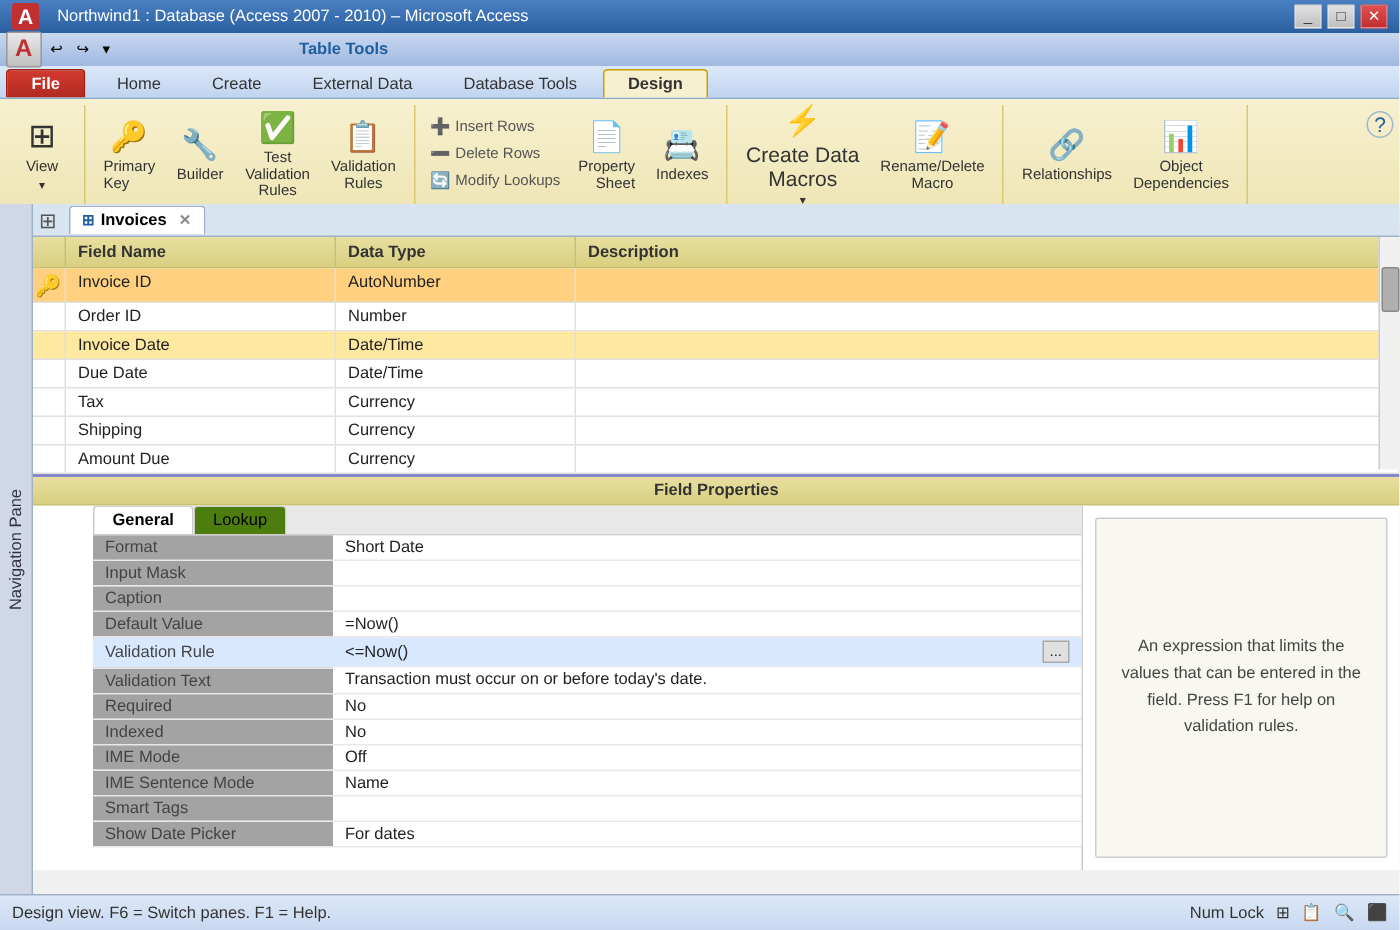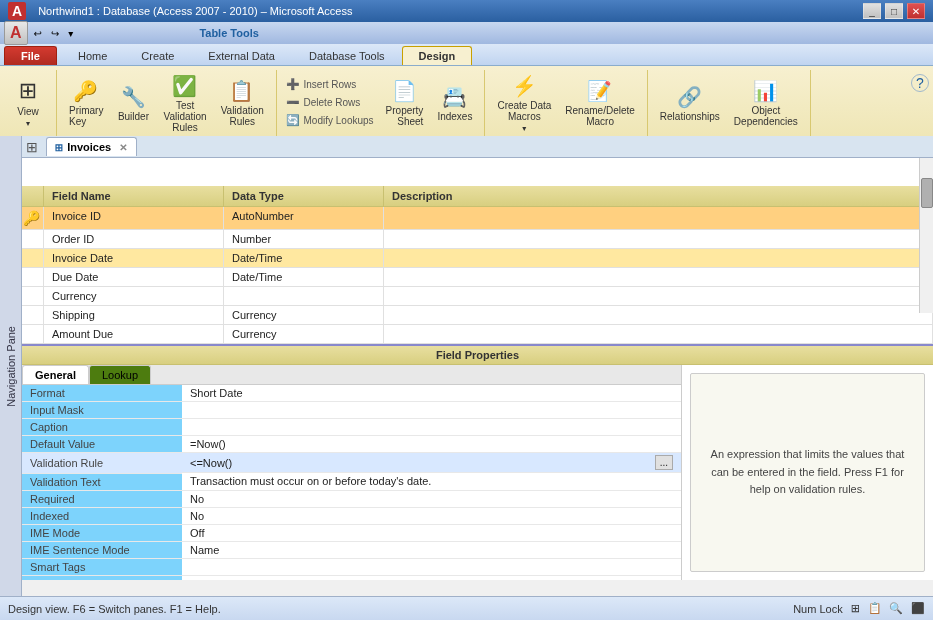--- a/index.html
+++ b/index.html
@@ -201,21 +201,20 @@
     #table-grid {
       flex: 0 0 auto;
       border-bottom: 2px solid #8888cc;
       overflow: hidden;
     }
     .grid-header {
       display: grid;
       grid-template-columns: 22px 180px 160px 1fr;
       background: linear-gradient(to bottom, #e8dfa0, #d8cf80);
       border-bottom: 1px solid #c8c070;
-      margin-top: 28px;
     }
     .grid-header-cell {
       padding: 4px 8px;
       font-size: 11px;
       font-weight: bold;
       border-right: 1px solid #c8c070;
       color: #333;
     }
     .grid-row {
       display: grid;
@@ -249,20 +248,21 @@
       font-size: 11px;
       font-weight: bold;
       color: #333;
       border-bottom: 1px solid #c8c070;
       text-align: center;
     }
     #field-props-body {
       display: flex;
       flex: 1;
       overflow: hidden;
+      padding-left: 40px;
     }
     #props-left {
       flex: 0 0 660px;
       border-right: 1px solid #ccc;
       overflow: auto;
     }
     .props-tabs {
       display: flex;
       gap: 0;
       background: #e8e8e8;
@@ -283,21 +283,21 @@
     }
     .props-table { width: 100%; border-collapse: collapse; }
     .props-table tr td {
       padding: 2px 8px;
       border-bottom: 1px solid #e8e8e8;
       font-size: 11px;
     }
     .props-table tr td:first-child {
       width: 160px;
       color: #444;
-      background: #7dd3fc;
+      background: #a3a3a3;
     }
     .props-table tr td:last-child {
       color: #222;
       background: white;
     }
     .props-table tr.active-prop td { background: #d8e8ff; }
     .validation-rule-row td:last-child {
       display: flex;
       align-items: center;
       justify-content: space-between;
@@ -448,21 +448,21 @@
         <span style="font-size:10px;">Indexes</span>
       </div>
     </div>
     <div class="ribbon-group-label">Show/Hide</div>
   </div>
 
   <div class="ribbon-group">
     <div class="ribbon-group-content">
       <div class="ribbon-btn-large">
         <span style="font-size:20px;">⚡</span>
-        <span style="font-size:10px; text-align:center;">Create Data<br>Macros</span>
+        <span style="font-size:14px; text-align:center;">Create Data<br>Macros</span>
         <span style="font-size:8px;">▾</span>
       </div>
       <div class="ribbon-btn-large">
         <span style="font-size:20px;">📝</span>
         <span style="font-size:10px; text-align:center;">Rename/Delete<br>Macro</span>
       </div>
     </div>
     <div class="ribbon-group-label">Field, Record &amp; Table Events</div>
   </div>
 
@@ -531,20 +531,21 @@
 
     <div class="grid-row">
       <div class="grid-cell key-col"></div>
       <div class="grid-cell">Due Date</div>
       <div class="grid-cell">Date/Time</div>
       <div class="grid-cell"></div>
     </div>
 
     <div class="grid-row">
       <div class="grid-cell key-col"></div>
+      <div class="grid-cell">Tax</div>
       <div class="grid-cell">Currency</div>
       <div class="grid-cell"></div>
     </div>
 
     <div class="grid-row">
       <div class="grid-cell key-col"></div>
       <div class="grid-cell">Shipping</div>
       <div class="grid-cell">Currency</div>
       <div class="grid-cell"></div>
     </div>

